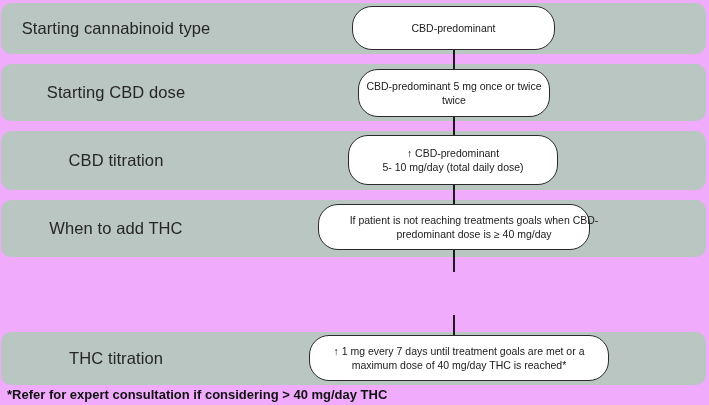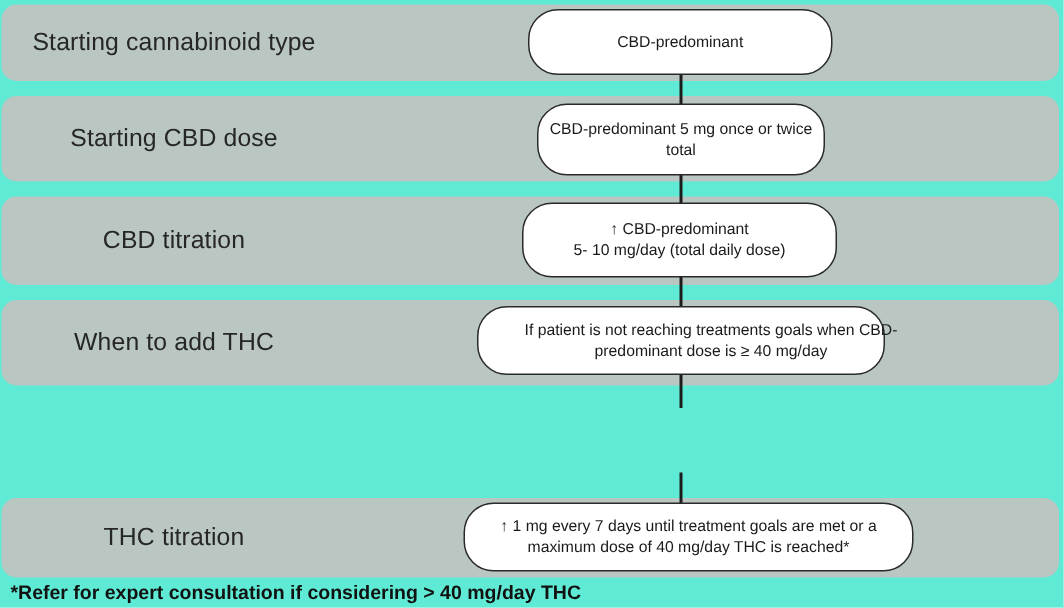--- a/index.html
+++ b/index.html
@@ -4,21 +4,21 @@
 <style>
   html, body { margin: 0; padding: 0; }
   body {
     font-family: "Liberation Sans", sans-serif;
     background: #ffffff;
   }
   .figure {
     position: relative;
     width: 709px;
     height: 405px;
-    background: #5eead4;
+    background: #f0abfc;
     overflow: hidden;
   }
   .band {
     position: absolute;
     left: 1px;
     right: 3px;
     background: #b9c6c2;
     border-radius: 10px;
   }
   .row-label {
@@ -119,21 +119,21 @@
   <div class="connector conn-3"></div>
   <div class="connector conn-4"></div>
   <div class="connector conn-5"></div>
 
   <div class="node node-1">
     <div class="node-line">CBD-predominant</div>
   </div>
 
   <div class="node node-2">
     <div class="node-line">CBD-predominant 5 mg once or twice</div>
-    <div class="node-line">total</div>
+    <div class="node-line">twice</div>
   </div>
 
   <div class="node node-3">
     <div class="node-line">↑ CBD-predominant</div>
     <div class="node-line">5- 10 mg/day (total daily dose)</div>
   </div>
 
   <div class="node node-4">
     <div class="node-line">If patient is not reaching treatments goals when CBD-</div>
     <div class="node-line">predominant dose is ≥ 40 mg/day</div>

